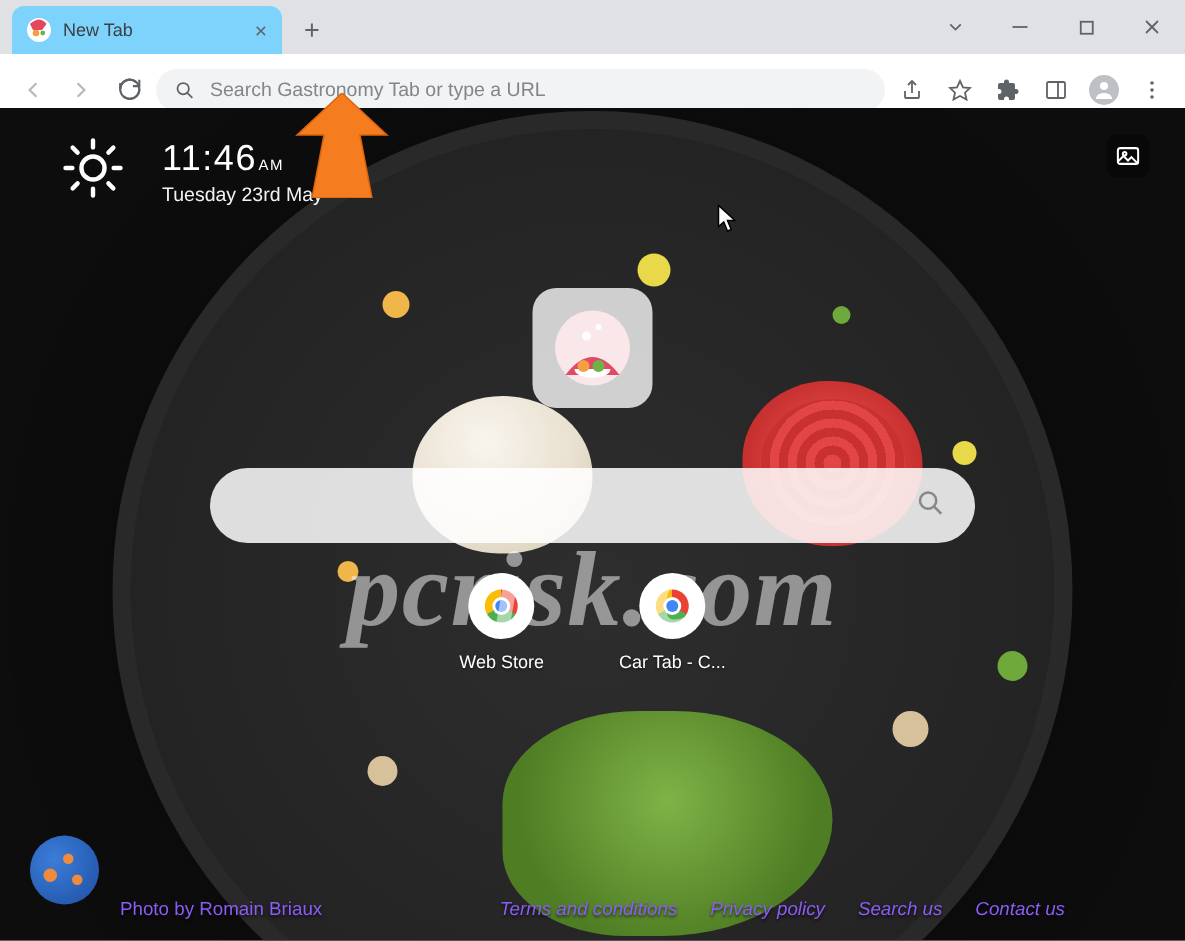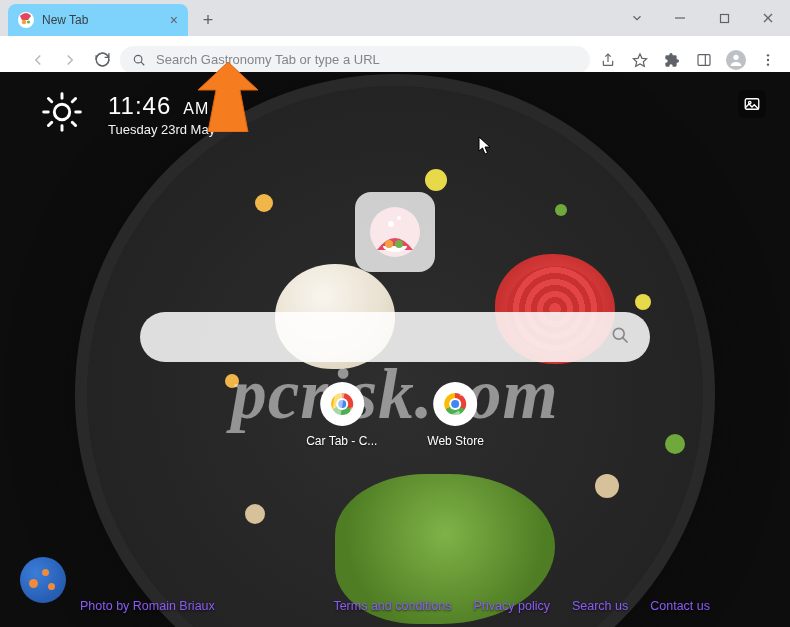--- a/index.html
+++ b/index.html
@@ -9,21 +9,21 @@
   .titlebar { height:36px; background:#dfe1e5; display:flex; align-items:flex-end; position:relative; }
   .tab { background:#7dd3fc; height:32px; border-radius:8px 8px 0 0; display:flex; align-items:center; padding:0 10px; margin-left:8px; min-width:180px; position:relative;margin-top:28px; }
   .tab .favicon { width:16px; height:16px; border-radius:50%; margin-right:8px; display:flex; align-items:center; justify-content:center; }
   .tab .favicon svg { width:16px; height:16px; }
   .tab .title { font-size:12px; color:#3c4043; flex:1; }
   .tab .close { font-size:14px; color:#5f6368; cursor:pointer; }
   .newtab-btn { width:28px; height:28px; display:flex; align-items:center; justify-content:center; color:#5f6368; font-size:18px; cursor:pointer; margin-left:6px; margin-bottom:2px; }
   .win-controls { position:absolute; right:0; top:0; height:36px; display:flex; align-items:center; }
   .win-controls span { width:44px; height:36px; display:flex; align-items:center; justify-content:center; color:#5f6368; cursor:pointer; }
   .win-controls .chev { font-size:14px; margin-right:6px; width:30px;}
-  .toolbar { height:48px; background:#fff; display:flex; align-items:center; padding:0 8px; border-bottom:1px solid #e8eaed; gap:4px;margin-left:16px; }
+  .toolbar { height:48px; background:#fff; display:flex; align-items:center; padding:0 8px; border-bottom:1px solid #e8eaed; gap:4px; }
   .tb-btn { width:28px; height:28px; border-radius:50%; display:flex; align-items:center; justify-content:center; color:#5f6368; cursor:pointer; }
   .tb-btn.disabled { color:#b7b9bc; cursor:default; }
   .omnibox { flex:1; height:28px; background:#f1f3f4; border-radius:14px; display:flex; align-items:center; padding:0 12px; gap:10px; position:relative; }
   .omnibox .search-ic { color:#5f6368; display:flex; }
   .omnibox input { border:none; background:transparent; outline:none; font-size:13px; color:#5f6368; flex:1; }
   .omnibox input::placeholder { color:#80868b; }
   .toolbar-right { display:flex; align-items:center; gap:4px; }
   .toolbar-right .tb-btn svg { width:16px; height:16px; }
   .avatar-ic { width:20px; height:20px; border-radius:50%; background:#bdc1c6; display:flex; align-items:center; justify-content:center; }
 
@@ -55,21 +55,21 @@
   .d4{left:560px;top:220px;width:16px;height:16px;background:#e7d94a;}
   .d5{left:150px;top:300px;width:14px;height:14px;background:#f0b64a;}
   .d6{left:590px;top:360px;width:20px;height:20px;background:#6fa83b;}
   .d7{left:520px;top:400px;width:24px;height:24px;background:#d7c19a;}
   .d8{left:170px;top:430px;width:20px;height:20px;background:#d7c19a;}
 
   
   .wx { position:absolute; left:40px; top:18px; display:flex; align-items:center; gap:24px; color:#fff; }
   .sun-ic svg { width:44px; height:44px; }
   .clock .time { font-size:24px; font-weight:300; letter-spacing:1px; }
-  .clock .time .ampm { font-size:16px; margin-left:12px; }
+  .clock .time .ampm { font-size:10px; margin-left:1px; }
   .clock .date { font-size:13px; opacity:0.95; margin-top:2px; }
 
   .bg-switch { position:absolute; right:24px; top:18px; width:28px; height:28px; background:rgba(0,0,0,0.35); border-radius:6px; display:flex; align-items:center; justify-content:center; cursor:pointer; }
   .bg-switch svg { width:18px; height:18px; stroke:#fff; }
 
   .tile { position:absolute; left:50%; top:120px; transform:translateX(-50%); width:80px; height:80px; border-radius:16px; background:rgba(255,255,255,0.78); display:flex; align-items:center; justify-content:center; }
   .tile svg { width:52px; height:52px; }
 
   .search-pill { position:absolute; left:50%; top:240px; transform:translateX(-50%); width:510px; height:50px; background:rgba(255,255,255,0.85); border-radius:25px; display:flex; align-items:center; padding:0 20px; }
   .search-pill input { flex:1; border:none; background:transparent; outline:none; font-size:15px; }
@@ -82,21 +82,21 @@
   .chrome-logo { width:22px; height:22px; border-radius:50%; background:conic-gradient(#ea4335 0 120deg,#4caf50 120deg 240deg,#fbbc05 240deg 360deg); position:relative;}
   .chrome-logo::after{content:"";position:absolute;inset:5px;border-radius:50%;background:#fff;}
   .chrome-logo::before{content:"";position:absolute;inset:7px;border-radius:50%;background:#4285f4;z-index:1;}
 
   .badge { position:absolute; left:20px; bottom:24px; width:46px; height:46px; border-radius:50%; background:radial-gradient(circle at 35% 35%, #3b7dd8,#1e4fa3); cursor:pointer; }
   .badge::before{content:"";position:absolute;left:9px;top:22px;width:9px;height:9px;border-radius:50%;background:#f08a3c;}
   .badge::after{content:"";position:absolute;left:22px;top:12px;width:7px;height:7px;border-radius:50%;background:#f08a3c;box-shadow:6px 14px 0 0 #f08a3c;}
 
   .footer { position:absolute; left:0; right:0; bottom:14px; display:flex; align-items:center; padding:0 80px 0 80px; color:#8b5cf6; font-size:12.5px; text-shadow:0 1px 2px rgba(0,0,0,0.7);}
   .footer .credit{}
-  .footer .links { margin-left:auto; display:flex; gap:22px; }
+  .footer .links { margin-left:auto; display:flex; gap:22px;font-style:italic; }
   .footer .links span { cursor:pointer; }
 
   
   .watermark { position:absolute; left:50%; top:58%; transform:translate(-50%,-50%); font-size:71px; font-weight:700; font-style:italic; color:rgba(255,255,255,0.5); letter-spacing:1px; white-space:nowrap; pointer-events:none; z-index:40; font-family:Georgia,'Times New Roman',serif;}
 </style>
 </head>
 <body>
 
 <div class="titlebar">
   <div class="tab">
@@ -293,27 +293,27 @@
           <circle cx="10.5" cy="10.5" r="6.5"></circle>
           <line x1="21" y1="21" x2="15.2" y2="15.2"></line>
         </svg></span>
   </div>
 
   <div class="shortcuts">
     <div class="sc">
       <div class="ring">
           <span class="chrome-logo"></span>
         </div>
-      <span class="lbl">Car Tab - C...</span>
+      <span class="lbl">Web Store</span>
     </div>
     <div class="sc">
       <div class="ring">
           <span class="chrome-logo"></span>
         </div>
-      <span class="lbl">Web Store</span>
+      <span class="lbl">Car Tab - C...</span>
     </div>
   </div>
 
   <div class="badge"></div>
 
   <div class="footer">
     <span class="credit">Photo by Romain Briaux</span>
     <div class="links">
       <span>Terms and conditions</span>
       <span>Privacy policy</span>

